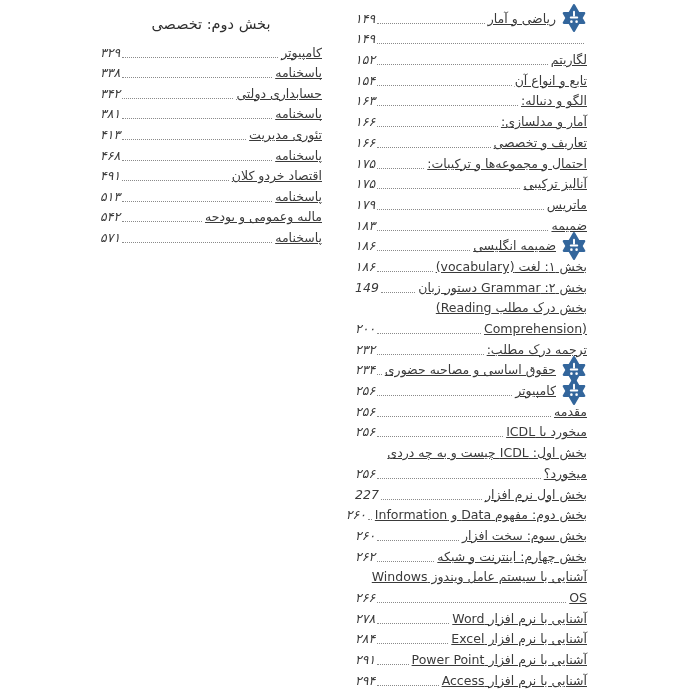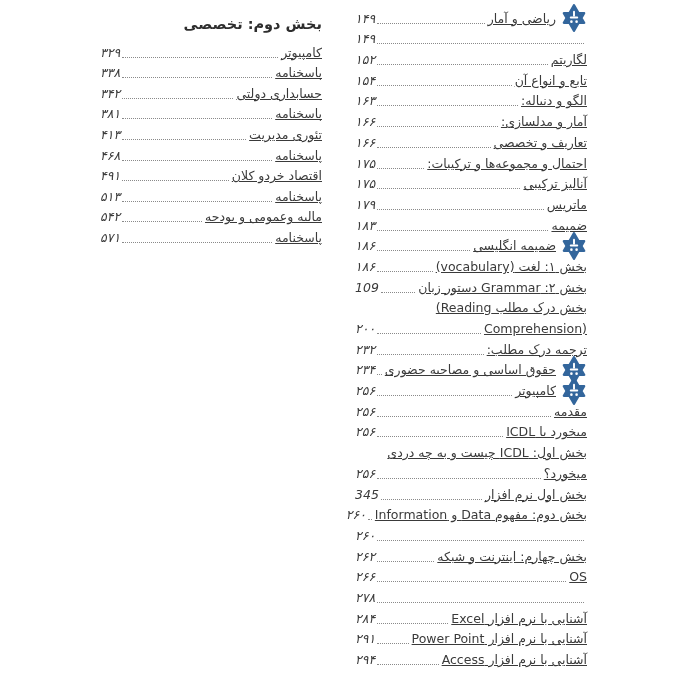--- a/index.html
+++ b/index.html
@@ -12,22 +12,22 @@
     font-family: "DejaVu Sans", sans-serif;
     color: #3a3a3a;
   }
   .col {
     position: absolute;
     direction: rtl;
   }
   .col-right { top: 7px;  right: 113px; width: 232px; }
   .col-left  { top: 12px; right: 378px; width: 222px; }
   .col-header {
-    text-align: right;
-    font-weight: bold;
+    text-align: center;
+    font-weight: normal;
     font-size: 14.5px;
     height: 26px;
     line-height: 24px;
     color: #2e2e2e;
     margin-bottom: 3px;
   }
   .toc-row {
     display: flex;
     align-items: flex-end;
     height: 20.7px;
@@ -156,21 +156,21 @@
       <div class="toc-row">
 
     <span class="toc-title">بخش ۱: لغت ⁦(vocabulary)⁩</span>
     <span class="toc-leader"></span>
     <span class="toc-page">۱۸۶</span>
   </div>
       <div class="toc-row">
 
     <span class="toc-title">بخش ۲: Grammar دستور زبان</span>
     <span class="toc-leader"></span>
-    <span class="toc-page">109</span>
+    <span class="toc-page">149</span>
   </div>
       <div class="toc-row">
 
     <span class="toc-title">بخش درک مطلب ⁦(Reading⁩</span>
 
   </div>
       <div class="toc-row">
 
     <span class="toc-title">⁦Comprehension)⁩</span>
     <span class="toc-leader"></span>
@@ -230,47 +230,54 @@
       <div class="toc-row">
 
     <span class="toc-title">میخورد؟</span>
     <span class="toc-leader"></span>
     <span class="toc-page">۲۵۶</span>
   </div>
       <div class="toc-row">
 
     <span class="toc-title">بخش اول نرم افزار</span>
     <span class="toc-leader"></span>
-    <span class="toc-page">345</span>
+    <span class="toc-page">227</span>
   </div>
       <div class="toc-row">
 
     <span class="toc-title">بخش دوم: مفهوم Data و Information</span>
     <span class="toc-leader"></span>
     <span class="toc-page">۲۶۰</span>
   </div>
       <div class="toc-row">
 
+    <span class="toc-title">بخش سوم: سخت افزار</span>
     <span class="toc-leader"></span>
     <span class="toc-page">۲۶۰</span>
   </div>
       <div class="toc-row">
 
     <span class="toc-title">بخش چهارم: اینترنت و شبکه</span>
     <span class="toc-leader"></span>
     <span class="toc-page">۲۶۲</span>
   </div>
       <div class="toc-row">
 
+    <span class="toc-title">آشنایی با سیستم عامل ویندوز Windows</span>
+
+  </div>
+      <div class="toc-row">
+
     <span class="toc-title">⁦OS⁩</span>
     <span class="toc-leader"></span>
     <span class="toc-page">۲۶۶</span>
   </div>
       <div class="toc-row">
 
+    <span class="toc-title">آشنایی با نرم افزار Word</span>
     <span class="toc-leader"></span>
     <span class="toc-page">۲۷۸</span>
   </div>
       <div class="toc-row">
 
     <span class="toc-title">آشنایی با نرم افزار Excel</span>
     <span class="toc-leader"></span>
     <span class="toc-page">۲۸۴</span>
   </div>
       <div class="toc-row">

